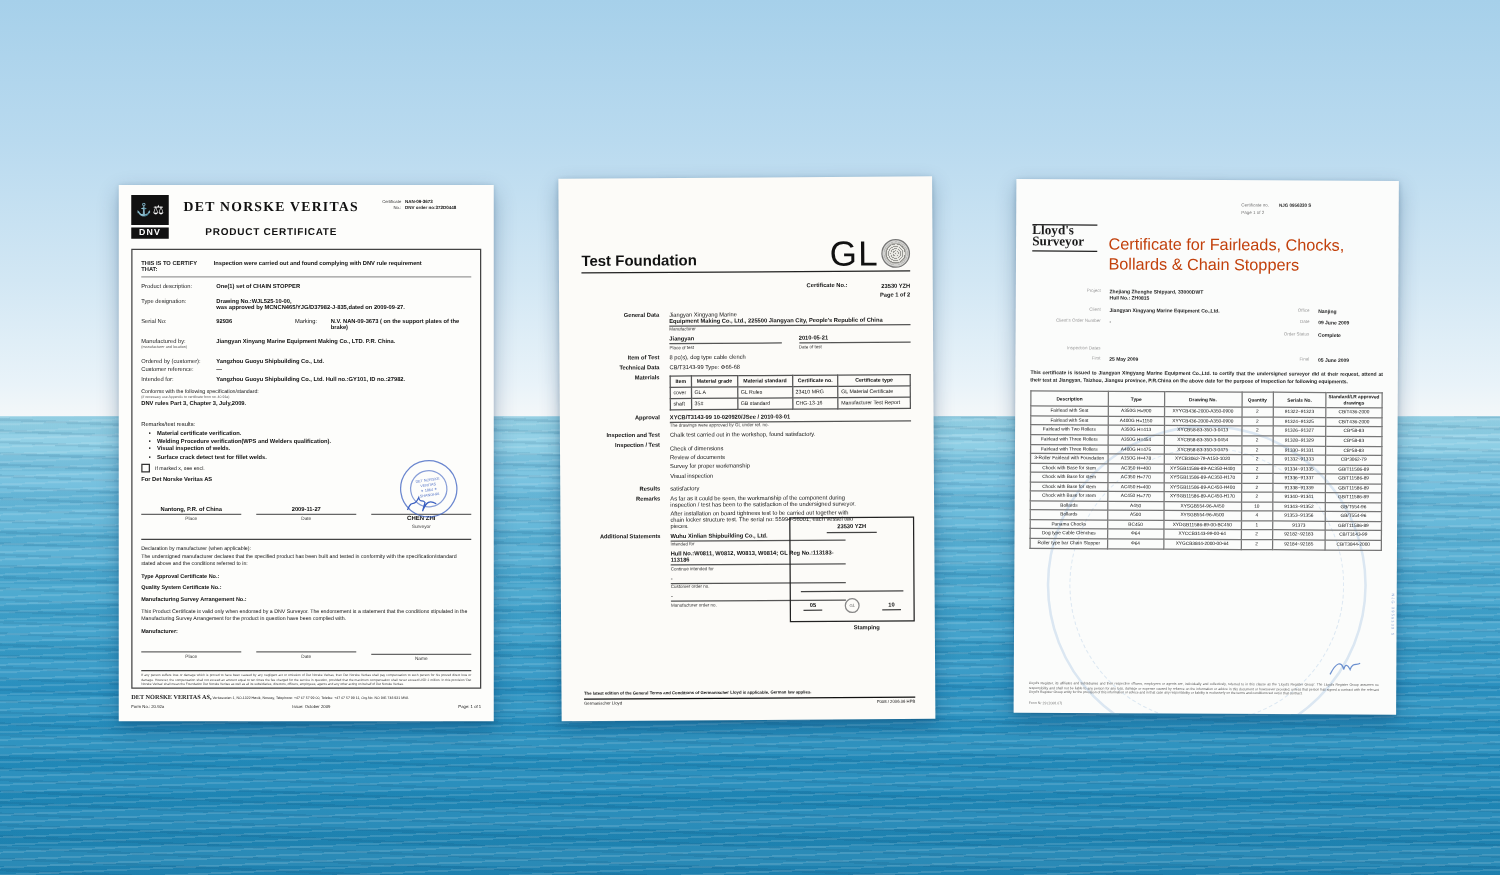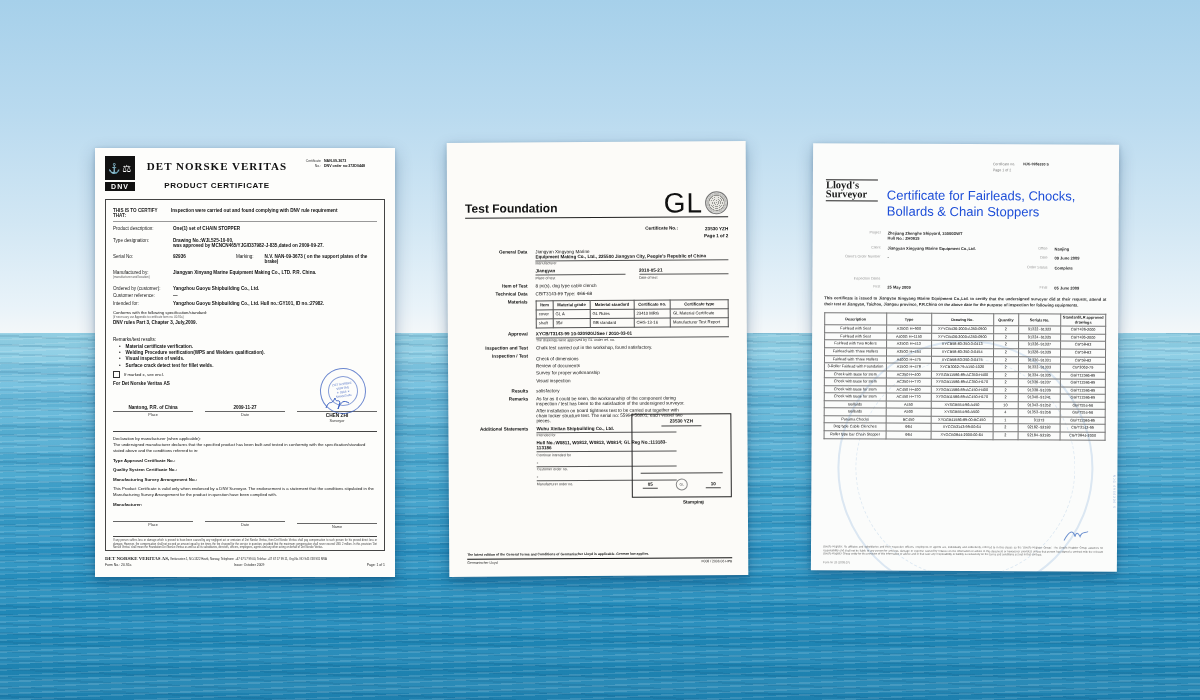--- a/index.html
+++ b/index.html
@@ -99,21 +99,21 @@
   .gl-terms{font-size:3.4px;font-weight:600;}
   .gl-footline{border-top:1.6px solid #111;margin-top:1.5px;padding-top:1.5px;display:flex;justify-content:space-between;font-size:3.4px;}
 
   
   #lr{left:812px;top:144px;width:306px;height:427px;padding:10px 12px;box-sizing:border-box;transform:rotate(.3deg);background:#fbfcfb;}
   .lr-certno{position:absolute;left:180px;top:18px;display:flex;gap:8px;font-size:3.6px;color:#777;}
   .lr-certno .vals{font-weight:700;color:#222;}
   .lr-certno div{line-height:1.6;}
   .lr-logo{position:absolute;left:13px;top:36px;width:52px;border-top:1.6px solid #222;border-bottom:1.6px solid #222;
      padding:1px 0;font-family:"Liberation Serif", serif;font-weight:700;font-size:10.5px;line-height:.85;color:#1a1a1a;}
-  .lr-title{margin:34px 0 0 62px;width:232px;font-size:13px;color:#1d4ed8;line-height:1.25;}
+  .lr-title{margin:34px 0 0 62px;width:232px;font-size:13px;color:#c2410c;line-height:1.25;}
   .lr-fields{margin-top:10px;font-size:4px;}
   .lrr{display:flex;margin:4px 0;align-items:flex-start;}
   .lrl{width:56px;flex:none;text-align:right;padding-right:7px;color:#999;font-size:3.6px;}
   .lrv{width:118px;font-weight:700;color:#222;line-height:1.4;}
   .lrl2{width:42px;flex:none;text-align:right;padding-right:7px;color:#999;font-size:3.6px;}
   .lrv2{flex:1;font-weight:700;color:#222;}
   .lr-intro{font-size:4px;font-weight:700;color:#222;line-height:1.35;margin-top:6px;text-align:justify;}
   .lr-watermark{position:absolute;left:26px;top:196px;width:252px;height:252px;border-radius:50%;
      border:2px solid rgba(122,168,214,.25);z-index:0;}
   .lr-watermark::after{content:"";position:absolute;inset:16px;border-radius:50%;border:1.4px dashed rgba(122,168,214,.22);}

